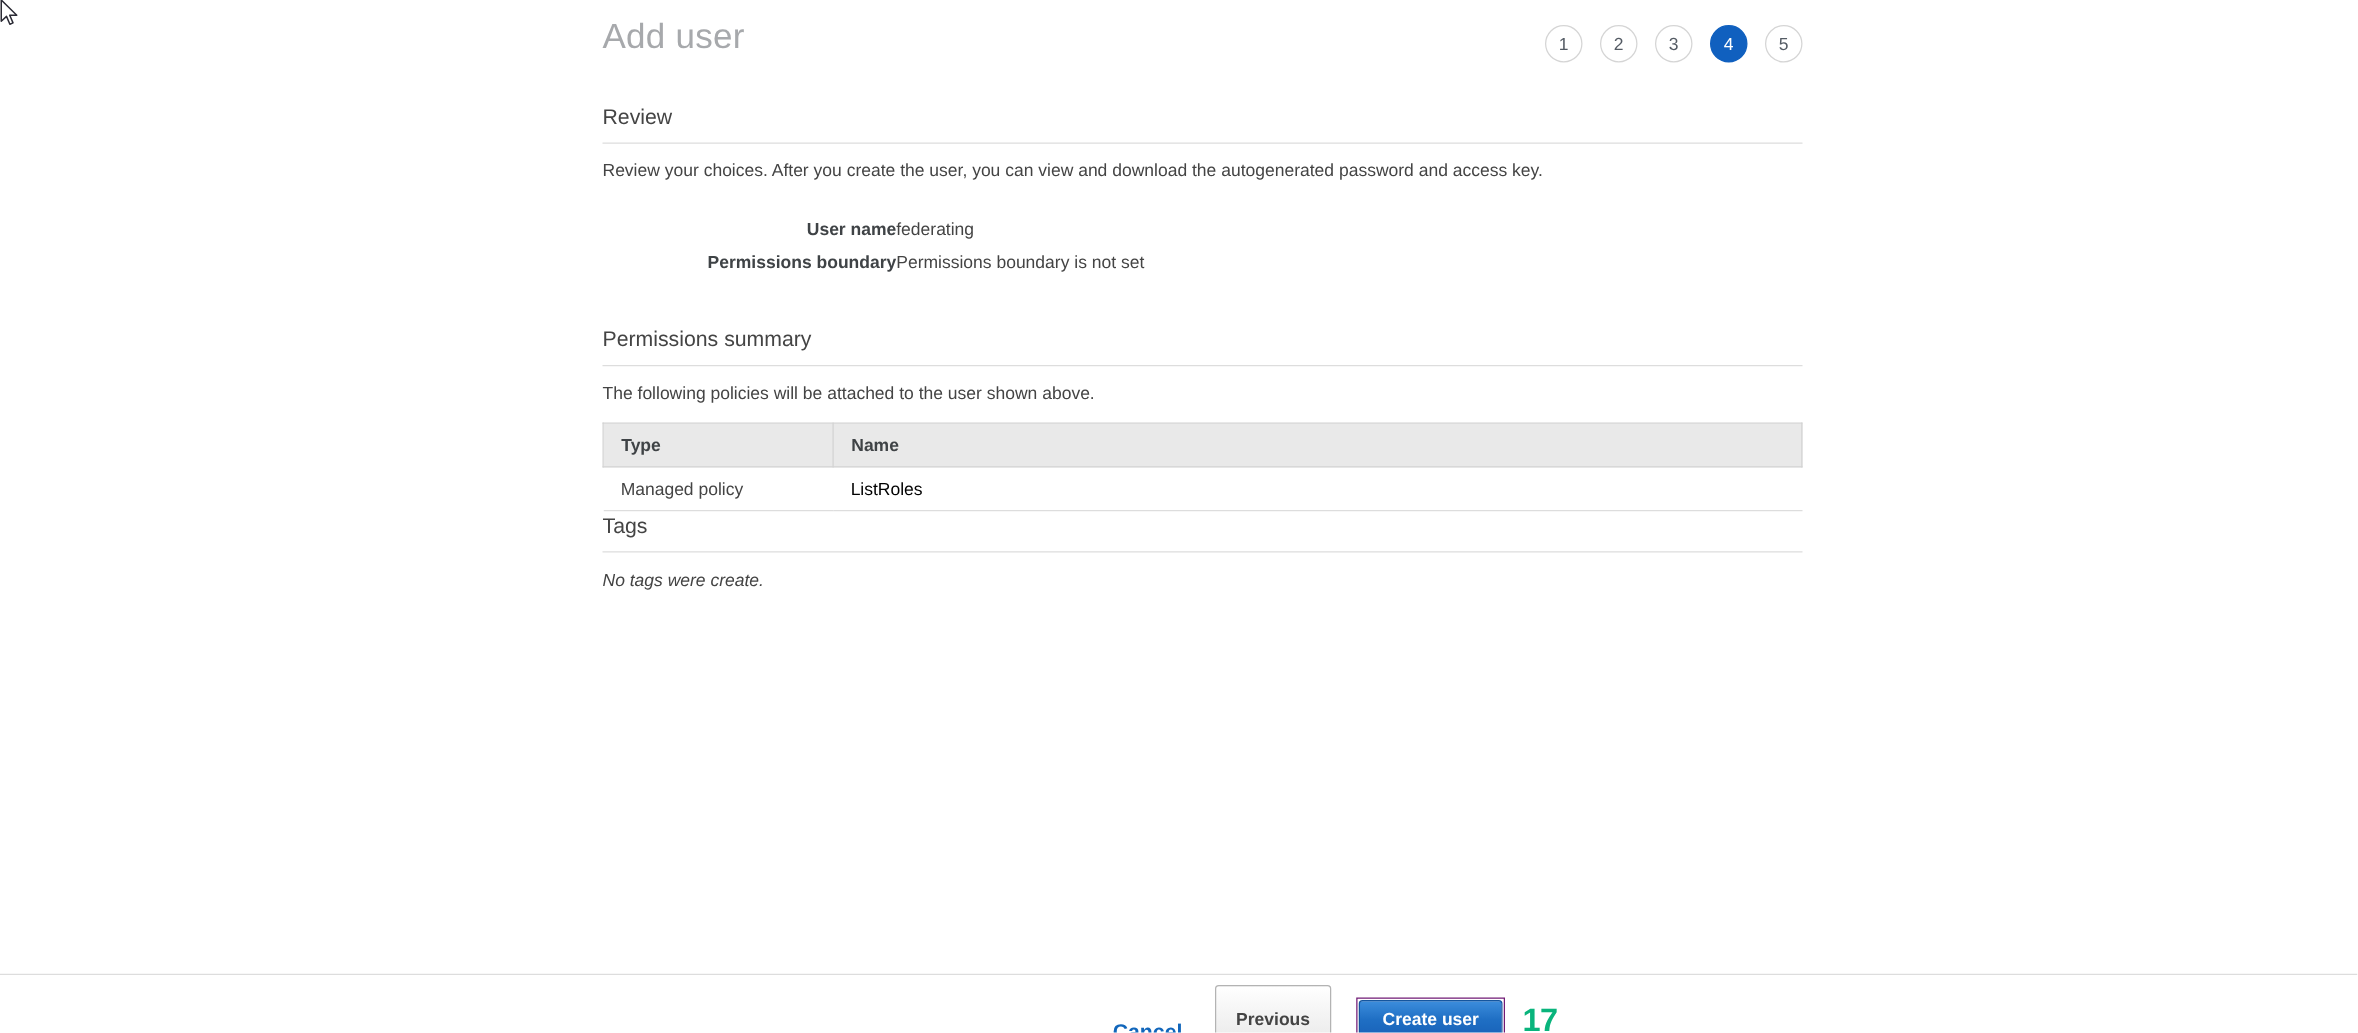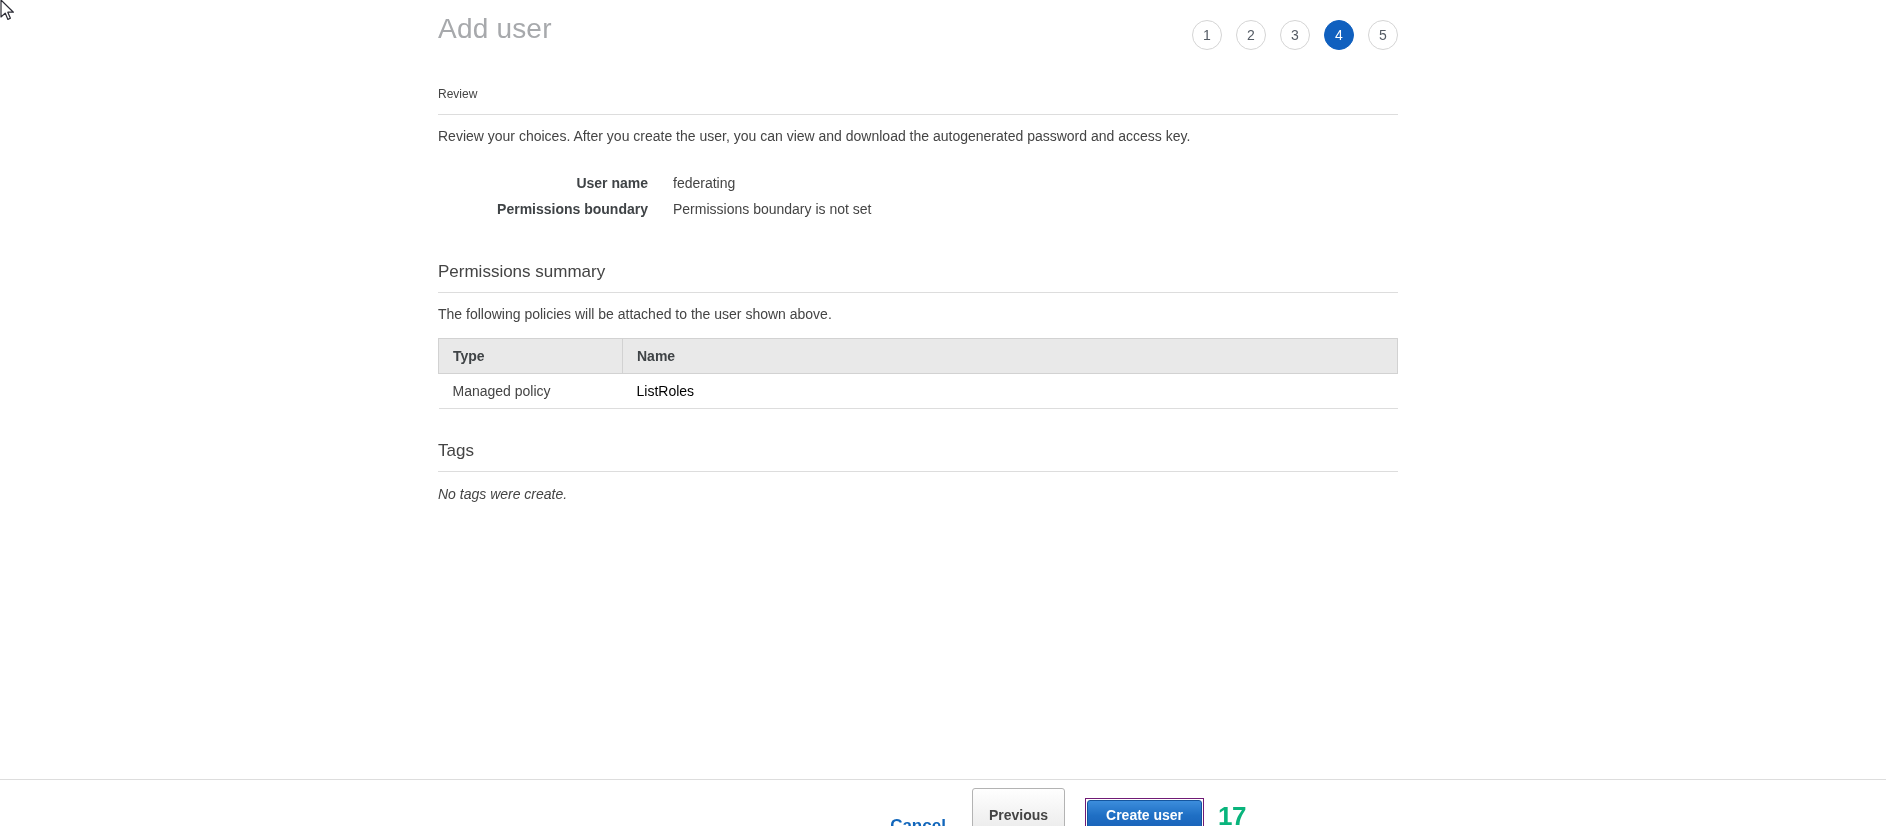--- a/index.html
+++ b/index.html
@@ -23,21 +23,21 @@
     left: 0px;
     top: 0px;
     width: 16px;
     height: 22px;
     z-index: 60;
   }
 
   
   .content {
     position: absolute;
-    left: 438px;
+    left: 482px;
     top: 0px;
     width: 960px;
   }
 
   
   .wizard-header {
     position: relative;
     height: 66px;
   }
   .page-title {
@@ -73,55 +73,54 @@
     user-select: none;
   }
   .step.active {
     background: #1060bf;
     border-color: #1060bf;
     color: #ffffff;
   }
 
   
   .section-head {
-    font-size: 12px;
+    font-size: 17px;
     font-weight: 400;
     color: #444444;
     padding-bottom: 8px;
     border-bottom: 1px solid #dddddd;
     line-height: 24px;
   }
   .section-head.sub {
     font-size: 17px;
   }
   .section-desc {
     font-size: 14px;
     color: #444444;
     margin-top: 12px;
     line-height: 19px;
   }
   .sec-review { margin-top: 16px; }
   .sec-userdetails { margin-top: 29px; }
   .sec-permissions { margin-top: 33px; }
-  .sec-tags { margin-top: 30px; }
+  .sec-tags { }
 
   
   .detail-rows { margin-top: 12px; }
   .detail-row {
     display: flex;
     align-items: baseline;
     height: 26px;
   }
   .detail-label {
     width: 235px;
     text-align: right;
     font-size: 14px;
     font-weight: bold;
     color: #3f4346;
-    padding-right: 25px;
     box-sizing: border-box;
     white-space: nowrap;
   }
   .detail-value {
     font-size: 14px;
     color: #444444;
     white-space: nowrap;
   }
 
   

